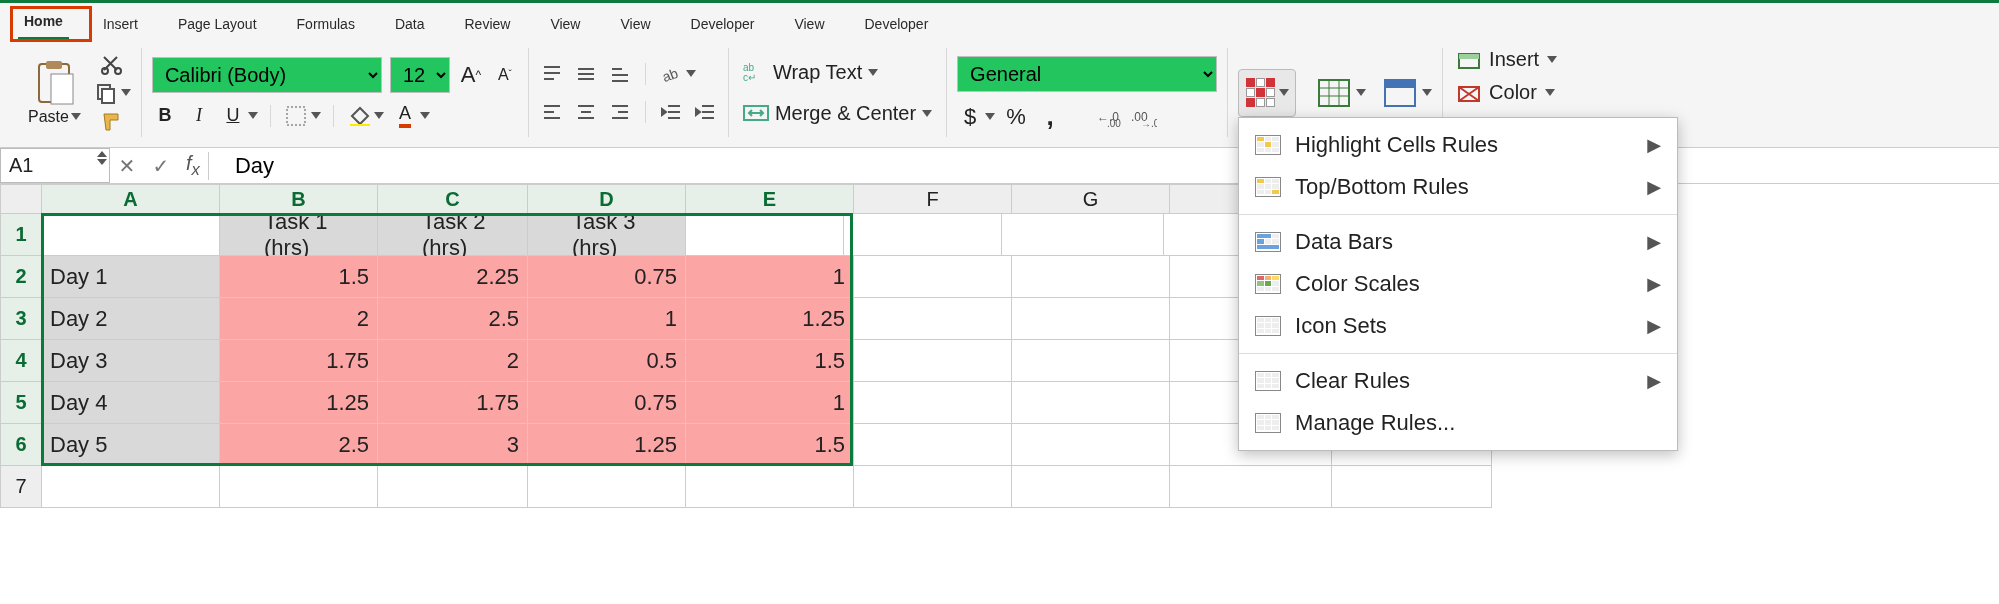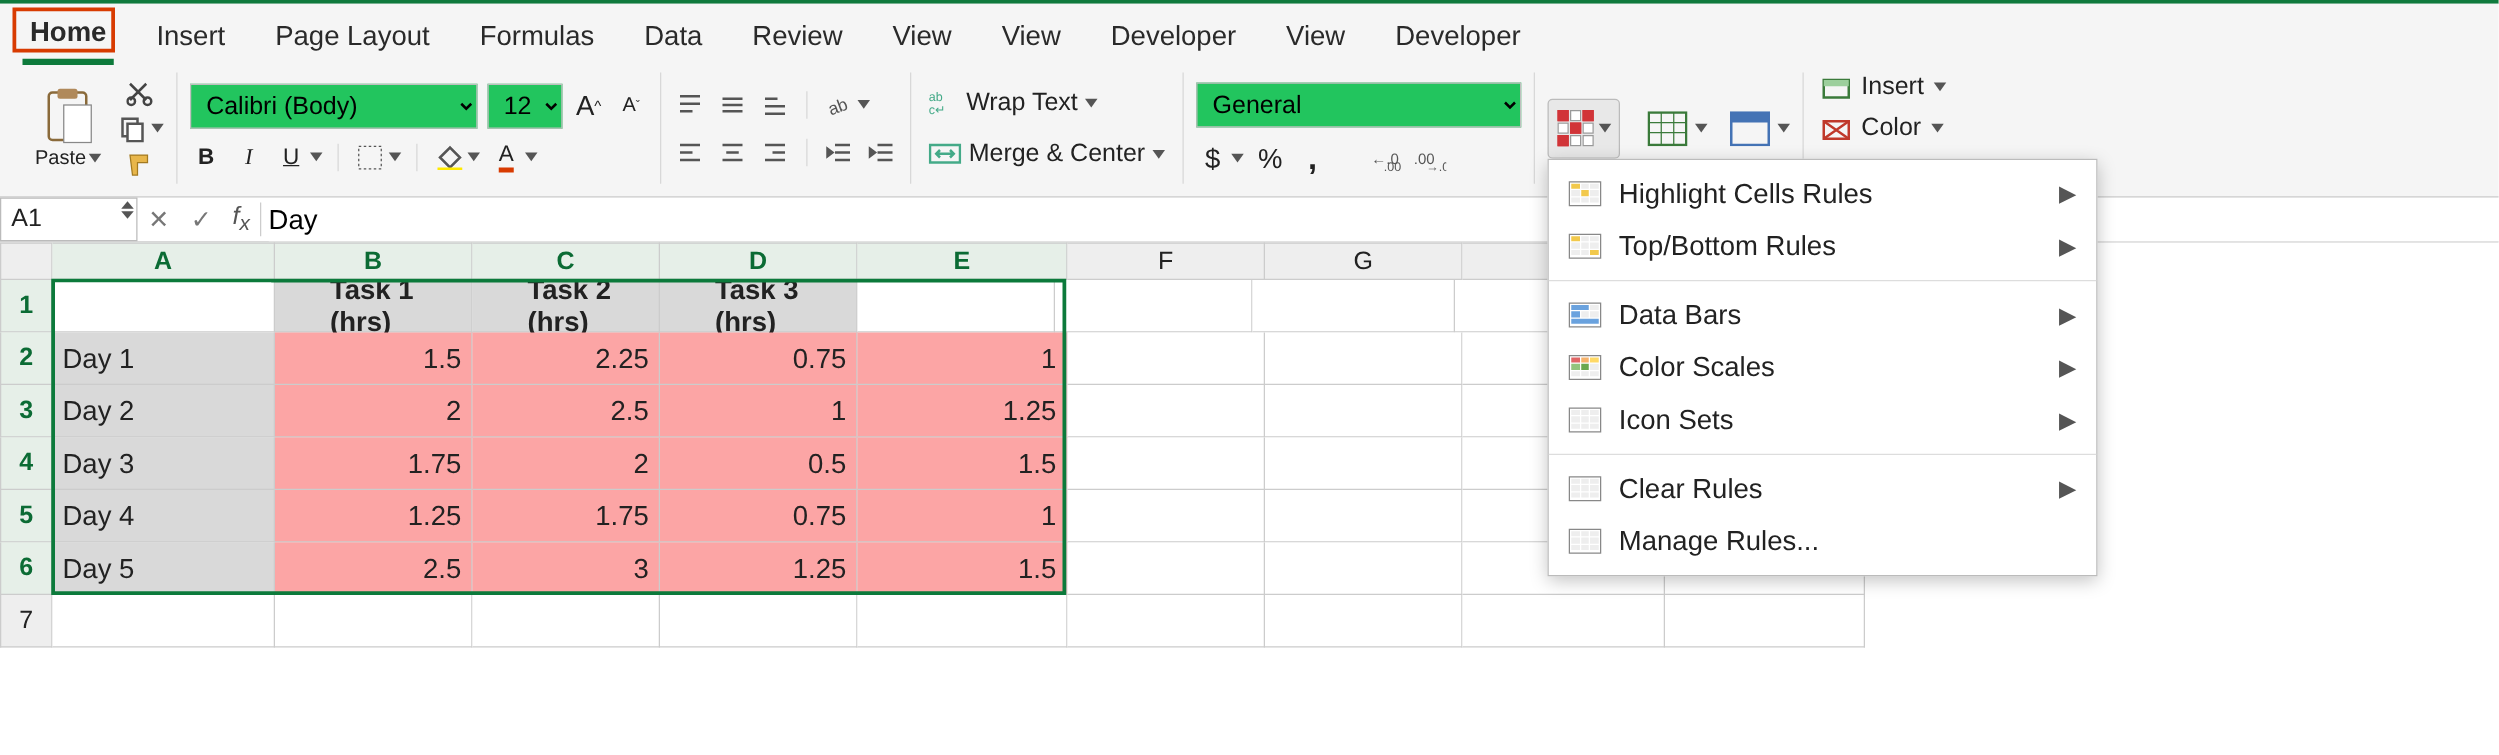--- a/index.html
+++ b/index.html
@@ -2,21 +2,21 @@
 <html><head>
 <meta charset="utf-8">
 <style>
 * { box-sizing: border-box; margin: 0; padding: 0; font-family: -apple-system, "Segoe UI", sans-serif; }
 body { background: #fff; width: 1999px; height: 604px; overflow: hidden; font-size: 18px; color: #222; }
 
 
 .topbar { height: 3px; background: #0f7a3d; }
 
 
-.tabs { display: flex; align-items: center; gap: 28px; padding: 6px 18px 0; background: #f5f5f5; font-size: 22px; }
+.tabs { display: flex; align-items: center; gap: 28px; padding: 6px 18px 0; background: #f5f5f5; font-size: 14px; }
 .tab { padding: 4px 6px 8px; cursor: pointer; color: #2a2a2a; }
 .tab.active { font-weight: 700; border-bottom: 5px solid #0d7a3b; }
 .tab-red-box { position: absolute; border: 3px solid #d83b01; top: 3px; left: 10px; width: 82px; height: 36px; pointer-events:none; }
 
 
 .ribbon { display: flex; background: #f5f5f5; padding: 6px 14px 10px; border-bottom: 1px solid #ccc; position: relative; }
 .group { display: flex; flex-direction: column; justify-content: center; padding: 0 10px; border-right: 1px solid #d8d8d8; }
 .group:last-child { border-right: none; }
 .row { display: flex; align-items: center; gap: 8px; }
 .stack { display: flex; flex-direction: column; align-items: center; gap: 2px; }
@@ -55,38 +55,38 @@
 .cells-row { display:flex; align-items:center; gap:8px; font-size:20px; cursor:pointer; }
 
 
 .fbar { display:flex; align-items:center; border-bottom:1px solid #ccc; height:36px; background:#fff; }
 .namebox { width:110px; border:1px solid #bbb; height:100%; display:flex; align-items:center; padding:0 8px; font-size:20px; position:relative; }
 .namebox .spin { position:absolute; right:2px; top:2px; display:flex; flex-direction:column; }
 .namebox .spin div{width:0;height:0;border-left:5px solid transparent;border-right:5px solid transparent;}
 .namebox .spin .u{border-bottom:6px solid #555;margin-bottom:2px;}
 .namebox .spin .d{border-top:6px solid #555;}
 .fbar .tick, .fbar .x { width:34px; text-align:center; color:#777; font-size:20px; cursor:pointer;}
-.fx { font-style:italic; font-size:20px; color:#555; padding:0 8px; border-right:1px solid #ccc; margin-right:6px; }
+.fx { font-style:italic; font-size:20px; color:#555; padding:0 8px; border-right:1px solid #ccc; margin-right:26px; }
 .formula-in { border:none; outline:none; font-size:22px; flex:1; height:100%; }
 
 
 .grid-wrap { display:flex; }
 .corner { width:42px; height:30px; background:#eee; border:1px solid #ccc; }
 .col-heads { display:flex; }
 .ch { height:30px; background:#eee; border:1px solid #ccc; border-left:none; display:flex; align-items:center; justify-content:center; font-size:20px; }
 .ch.sel { color:#0b6b34; font-weight:600; background:#e6efe8; }
 
 .body { display:flex; }
 .row-heads { display:flex; flex-direction:column; }
 .rh { width:42px; height:42px; background:#eee; border:1px solid #ccc; border-top:none; display:flex; align-items:center; justify-content:center; font-size:20px;}
 .rh.sel { color:#0b6b34; font-weight:600; background:#e6efe8;}
 .cells { position:relative; }
 .crow { display:flex; }
 .cell { height:42px; border:1px solid #ccc; border-top:none; border-left:none; display:flex; align-items:center; padding:0 8px; font-size:22px; background:#fff;}
-.cell.hdr { font-weight:700; background:#d9d9d9;padding-left:44px; }
+.cell.hdr { font-weight:400; background:#d9d9d9;padding-left:44px; }
 .cell.data { background:#fca5a5; justify-content:flex-end; }
 .cell.daycol { background:#d9d9d9; }
 
 .sel-border { position:absolute; border:3px solid #0c7a3b; pointer-events:none; }
 .active-cell { position:absolute; border:none; background:#fff; pointer-events:none; }
 
 
 .wA{width:178px;} .wB{width:158px;} .wC{width:150px;} .wD{width:158px;} .wE{width:168px;}
 .wF{width:158px;} .wG{width:158px;} .wH{width:162px;} .wI{width:160px;}
 

